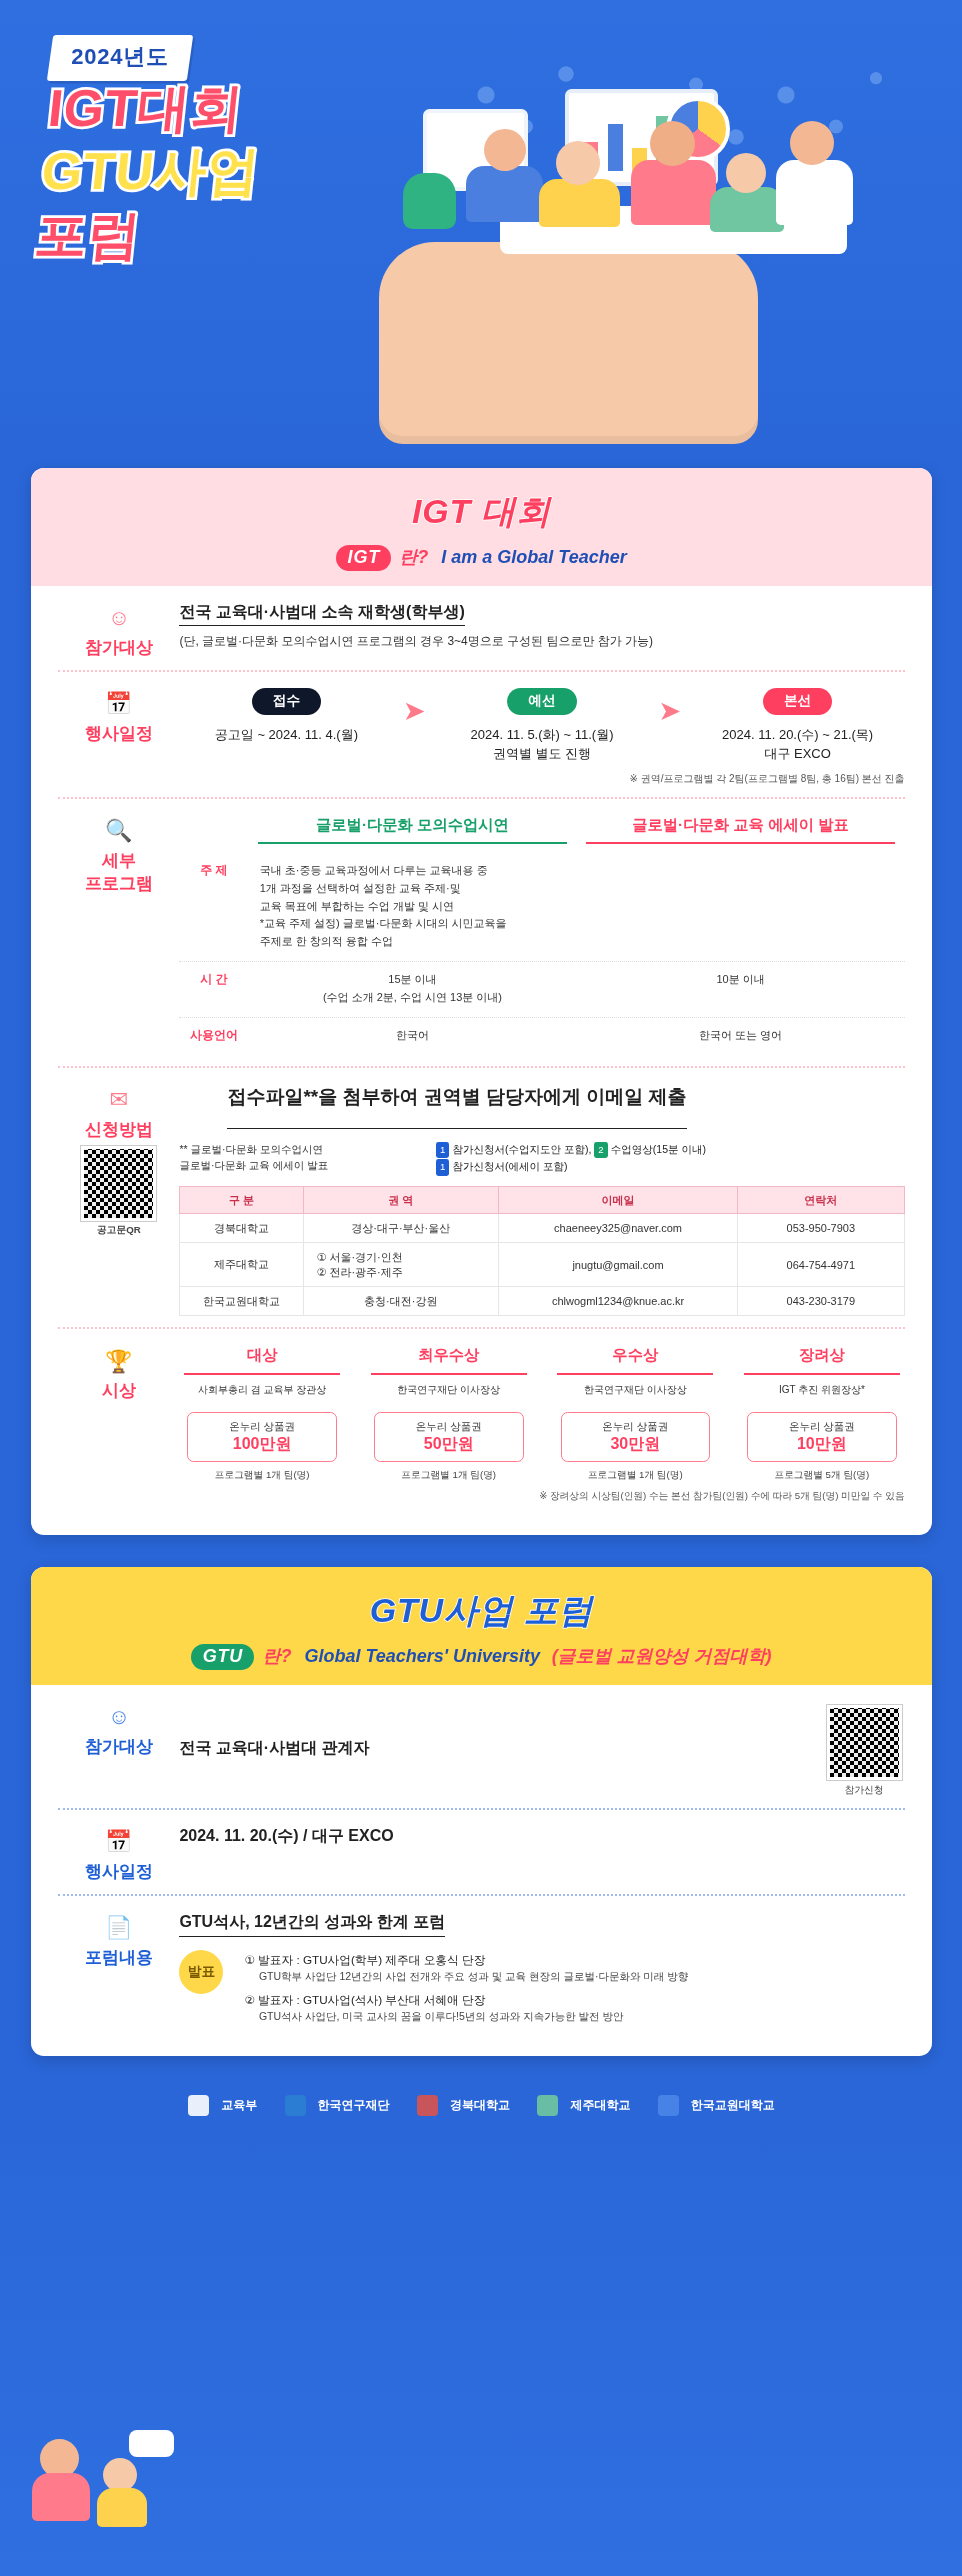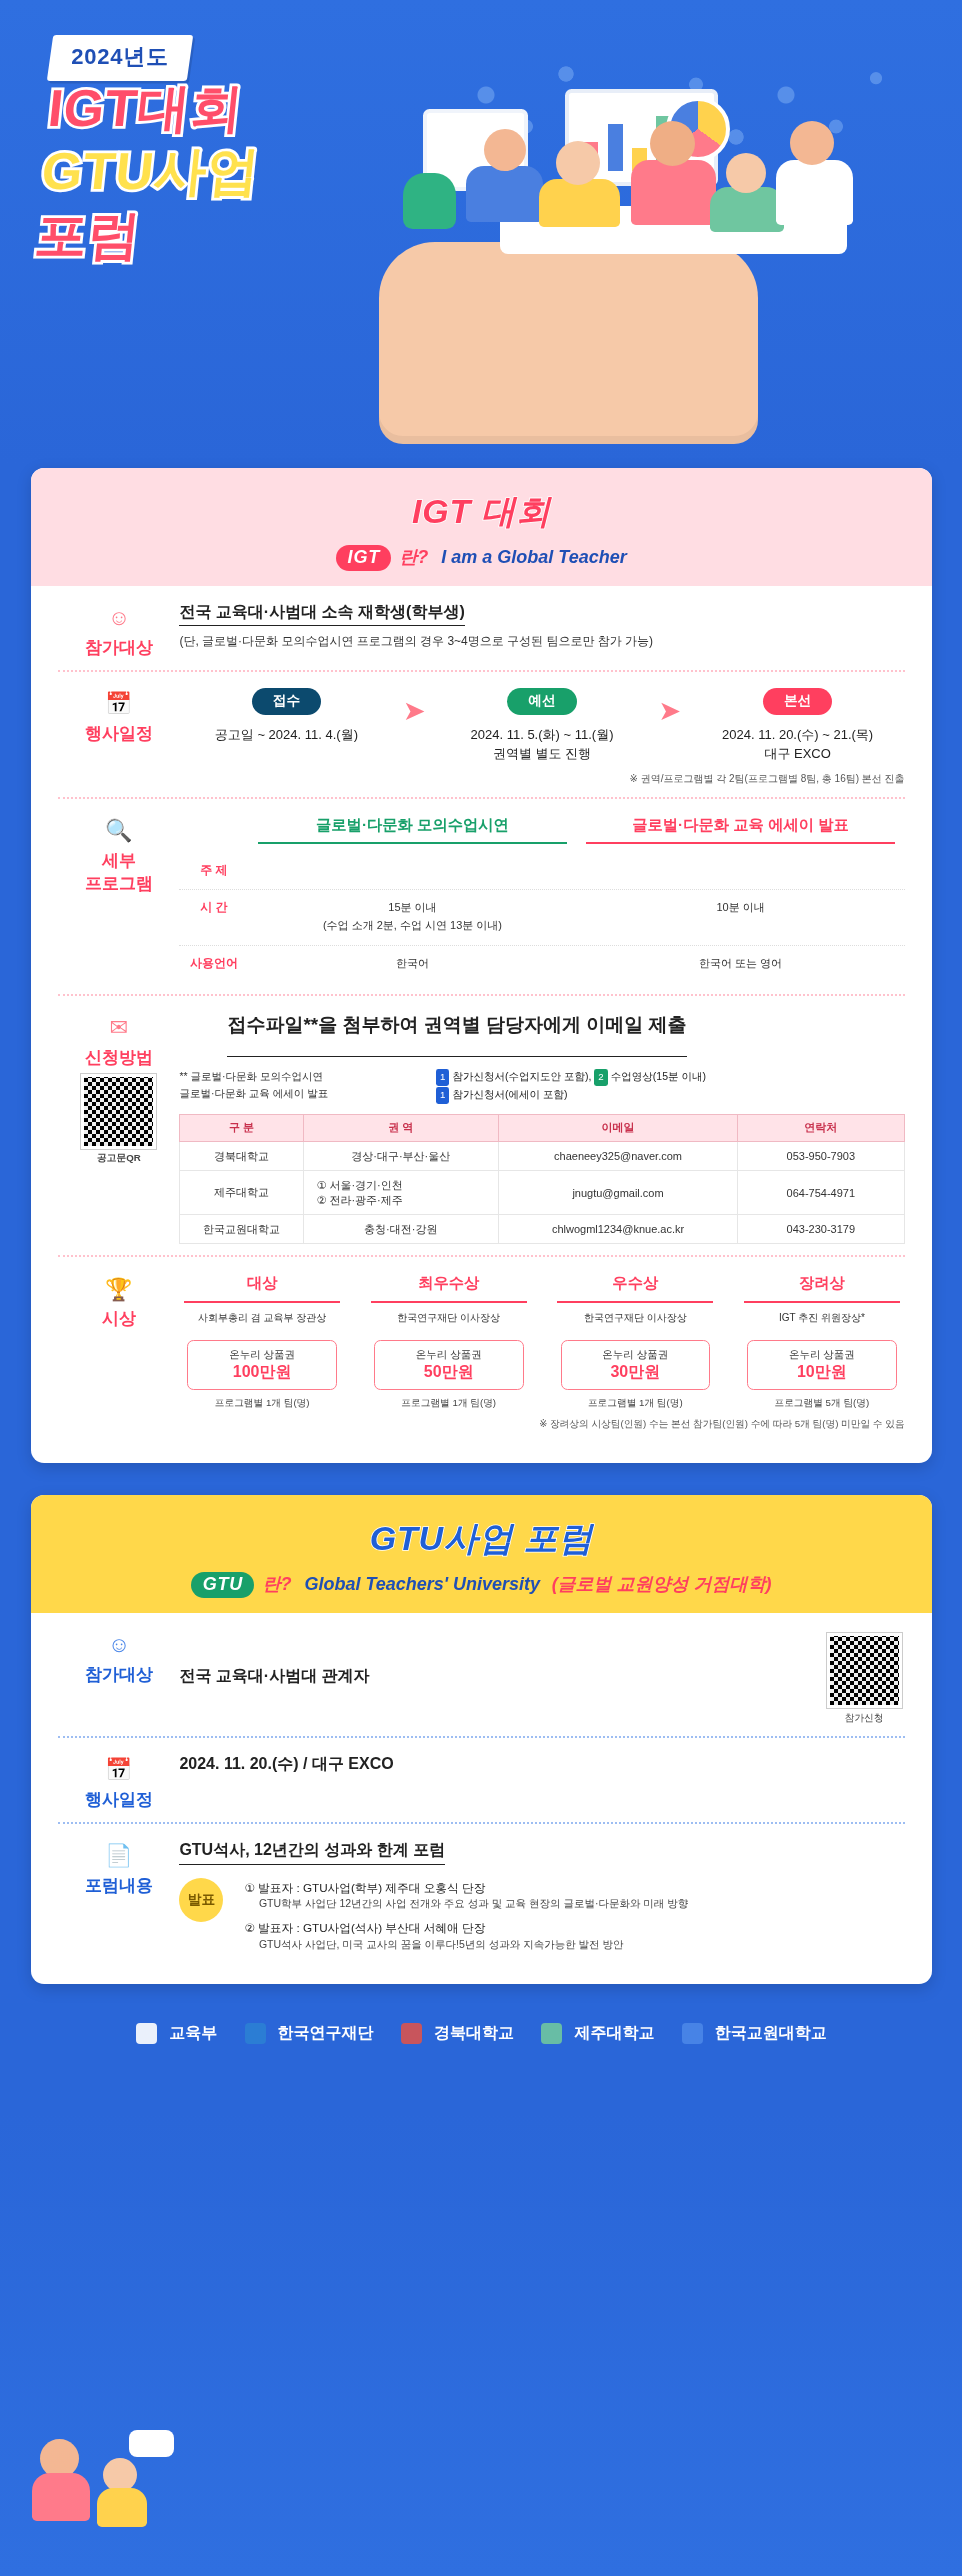--- a/index.html
+++ b/index.html
@@ -146,21 +146,21 @@
   }
   .note{font-size:12px;color:#333;margin-top:7.3px;}
 
   
   .sched{display:flex;align-items:flex-start;justify-content:space-between;gap:4.8px;}
   .sched-col{flex:1;text-align:center;}
   .chip{
     display:inline-block;color:#fff;border-radius:14.5px;font-size:13.7px;font-weight:bold;
     padding:4px 21px 4.8px 21px;margin-bottom:9.7px;
   }
-  .chip.c1{background:#0c4a6e;}
+  .chip.c1{background:#0f172a;}
   .chip.c2{background:#18a06a;}
   .chip.c3{background:#ff3f5f;}
   .sched-txt{font-size:13px;line-height:1.5;font-weight:normal;color:#222;}
   .arrow{
     flex:0 0 32px;color:#ff7a8a;font-size:27.4px;font-weight:bold;padding-top:6.5px;text-align:center;
   }
   .sched-foot{text-align:right;font-size:10px;color:#555;margin-top:8px;}
 
   
   .prog{display:flex;gap:0;}
@@ -223,21 +223,21 @@
     display:inline-block;background:#ffd84a;color:#7a5a00;border-radius:50%;
     width:44px;height:44px;line-height:44px;text-align:center;font-size:13.7px;font-weight:bold;
   }
   .present-item{font-size:11.7px;line-height:1.7;color:#222;}
   .present-desc{font-size:10.5px;color:#444;padding-left:14.5px;}
 
   
   .footer{
     margin-top:21px;padding:18px 0 24px 0;display:flex;align-items:center;justify-content:center;gap:27.4px;
   }
-  .logo{display:flex;align-items:center;gap:12px;color:#fff;font-size:16px;font-weight:bold;justify-content:center;}
+  .logo{display:flex;align-items:center;gap:12px;color:#fff;font-size:12px;font-weight:bold;justify-content:center;}
   .logo .mark{width:21px;height:21px;border-radius:4px;background:#ffffff;opacity:.9;}
   .footer-ill{position:absolute;left:32px;bottom:48px;width:145px;height:105px;}
   .fi-person{position:absolute;border-radius:50%;}
 
   .rel{position:relative;}
 </style>
 </head>
 <body>
 
 <div class="poster">
@@ -341,20 +341,25 @@
               <div class="prog-head ph-green">글로벌·다문화 모의수업시연</div>
             </div>
             <div class="prog-col">
               <div class="prog-head ph-red">글로벌·다문화 교육 에세이 발표</div>
             </div>
           </div>
         </div>
 
         <div class="prog-row">
           <div class="prog-rowlabel">주 제</div>
+          <div class="prog-cell left" style="white-space:pre-line;">국내 초·중등 교육과정에서 다루는 교육내용 중
+1개 과정을 선택하여 설정한 교육 주제·및
+교육 목표에 부합하는 수업 개발 및 시연
+*교육 주제 설정) 글로벌·다문화 시대의 시민교육을
+주제로 한 창의적 융합 수업</div>
         </div>
         <div class="prog-row">
           <div class="prog-rowlabel">시 간</div>
           <div class="prog-cell" style="white-space:pre-line;">15분 이내
 (수업 소개 2분, 수업 시연 13분 이내)</div>
           <div class="prog-cell" style="white-space:pre-line;">10분 이내</div>
         </div>
         <div class="prog-row" style="border-bottom:none;">
           <div class="prog-rowlabel">사용언어</div>
           <div class="prog-cell">한국어</div>

